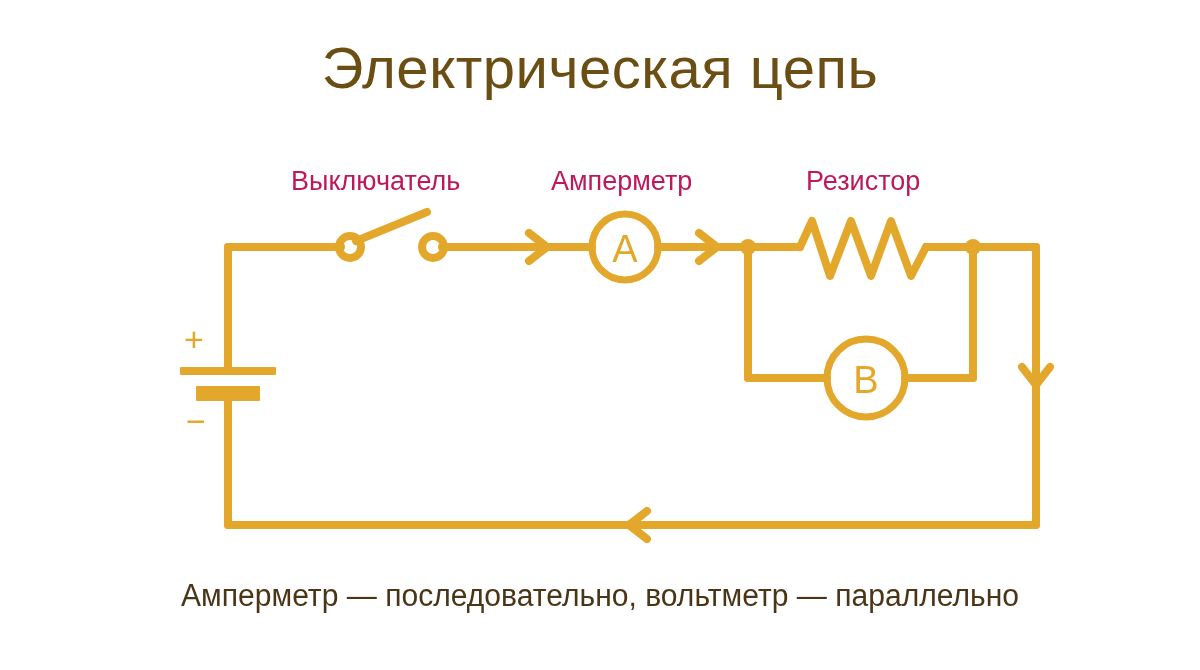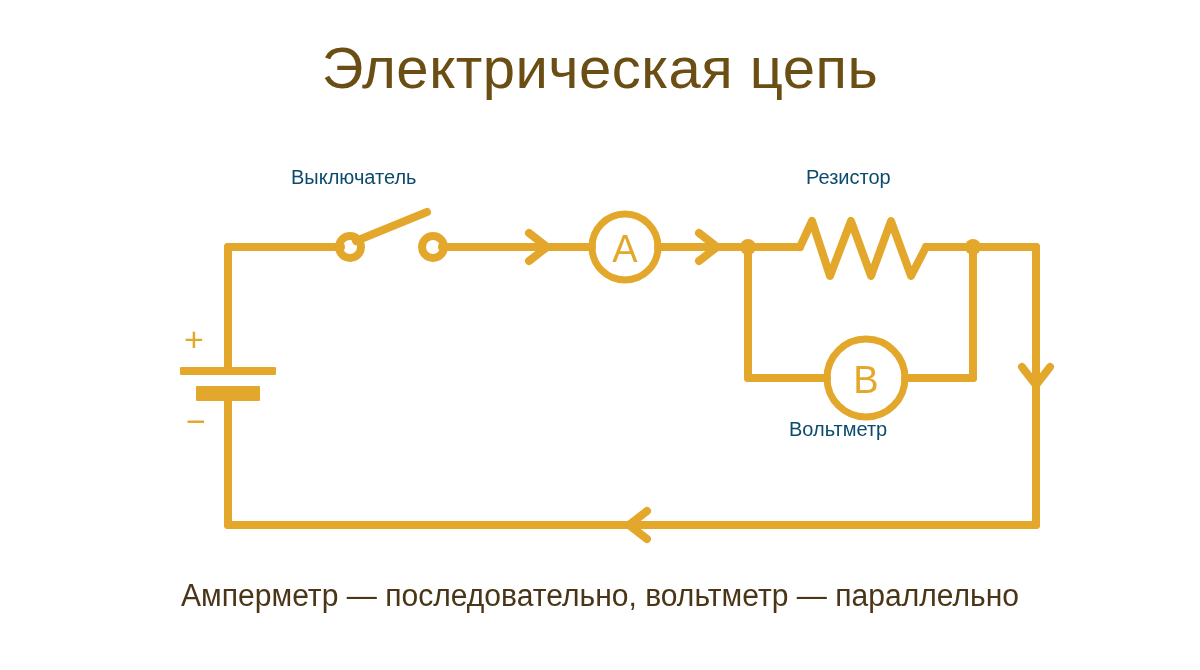--- a/index.html
+++ b/index.html
@@ -34,23 +34,23 @@
     text-align: center;
     font-size: 58px;
     font-weight: 400;
     letter-spacing: 0.5px;
     color: #6b4e13;
     font-family: "Liberation Sans", "DejaVu Sans", sans-serif;
     white-space: nowrap;
   }
   .comp-label {
     position: absolute;
-    font-size: 20px;
+    font-size: 27px;
     font-weight: 400;
-    color: #0c4a6e;
+    color: #be185d;
     white-space: nowrap;
     font-family: "Liberation Sans", "DejaVu Sans", sans-serif;
   }
   .label-switch   { left: 291px; top: 166px; }
   .label-ammeter  { left: 551px; top: 166px; }
   .label-resistor { left: 806px; top: 166px; text-align: right; }
   .label-battery  { left: 277px; top: 368px; }
   .label-voltmeter{ left: 789px; top: 418px; }
   .sign {
     position: absolute;
@@ -141,25 +141,25 @@
     <g fill="none" stroke="#e3a82b" stroke-width="8" stroke-linecap="round" stroke-linejoin="round">
       <path d="M 529 233 L 547 247 L 529 261"></path>
       <path d="M 699 233 L 717 247 L 699 261"></path>
       <path d="M 1022 367 L 1036 385 L 1050 367"></path>
       <path d="M 647 511 L 629 525 L 647 539"></path>
     </g>
   </svg>
 
   <div class="comp-label label-switch">Выключатель</div>
 
+  <div class="comp-label label-ammeter">Амперметр</div>
 
   <div class="comp-label label-resistor">Резистор</div>
 
 
-  <div class="comp-label label-voltmeter">Вольтметр</div>
 
   <div class="sign" style="left:184px; top:322px;">+</div>
 
   <div class="sign" style="left:186px; top:404px;">−</div>
 
   <div class="caption">Амперметр — последовательно, вольтметр — параллельно</div>
 
 </div>
 
 </body></html>

